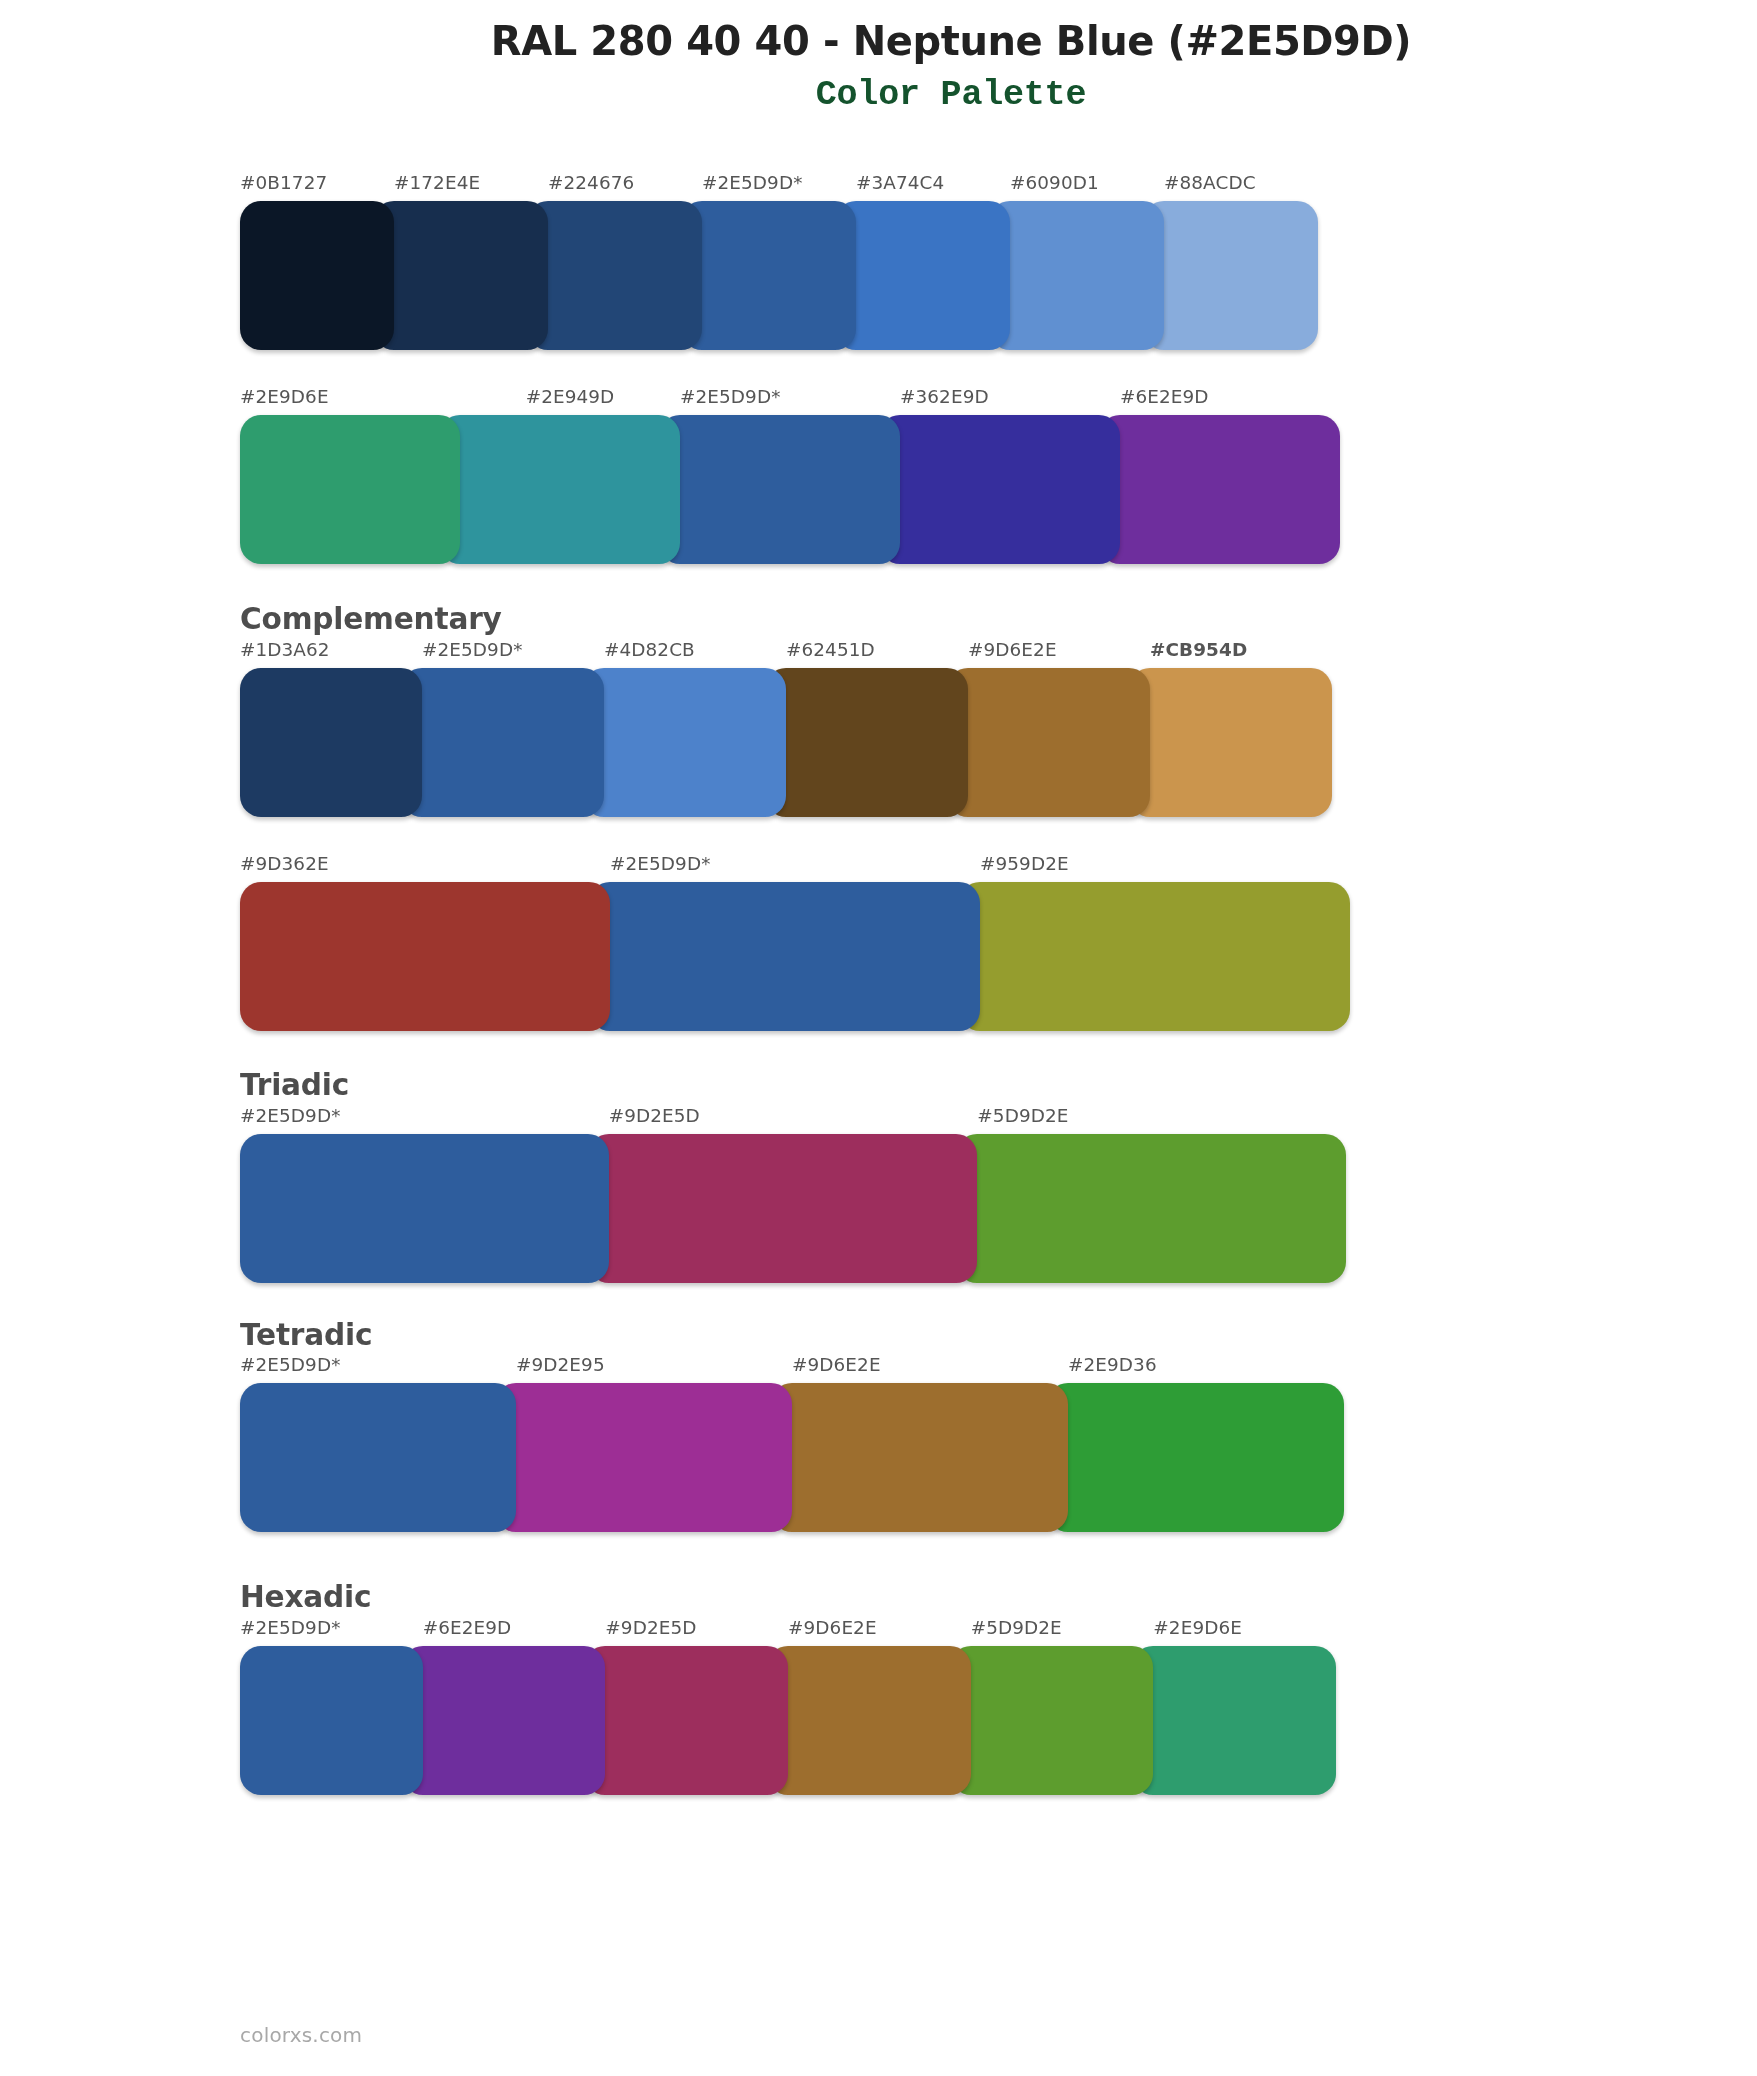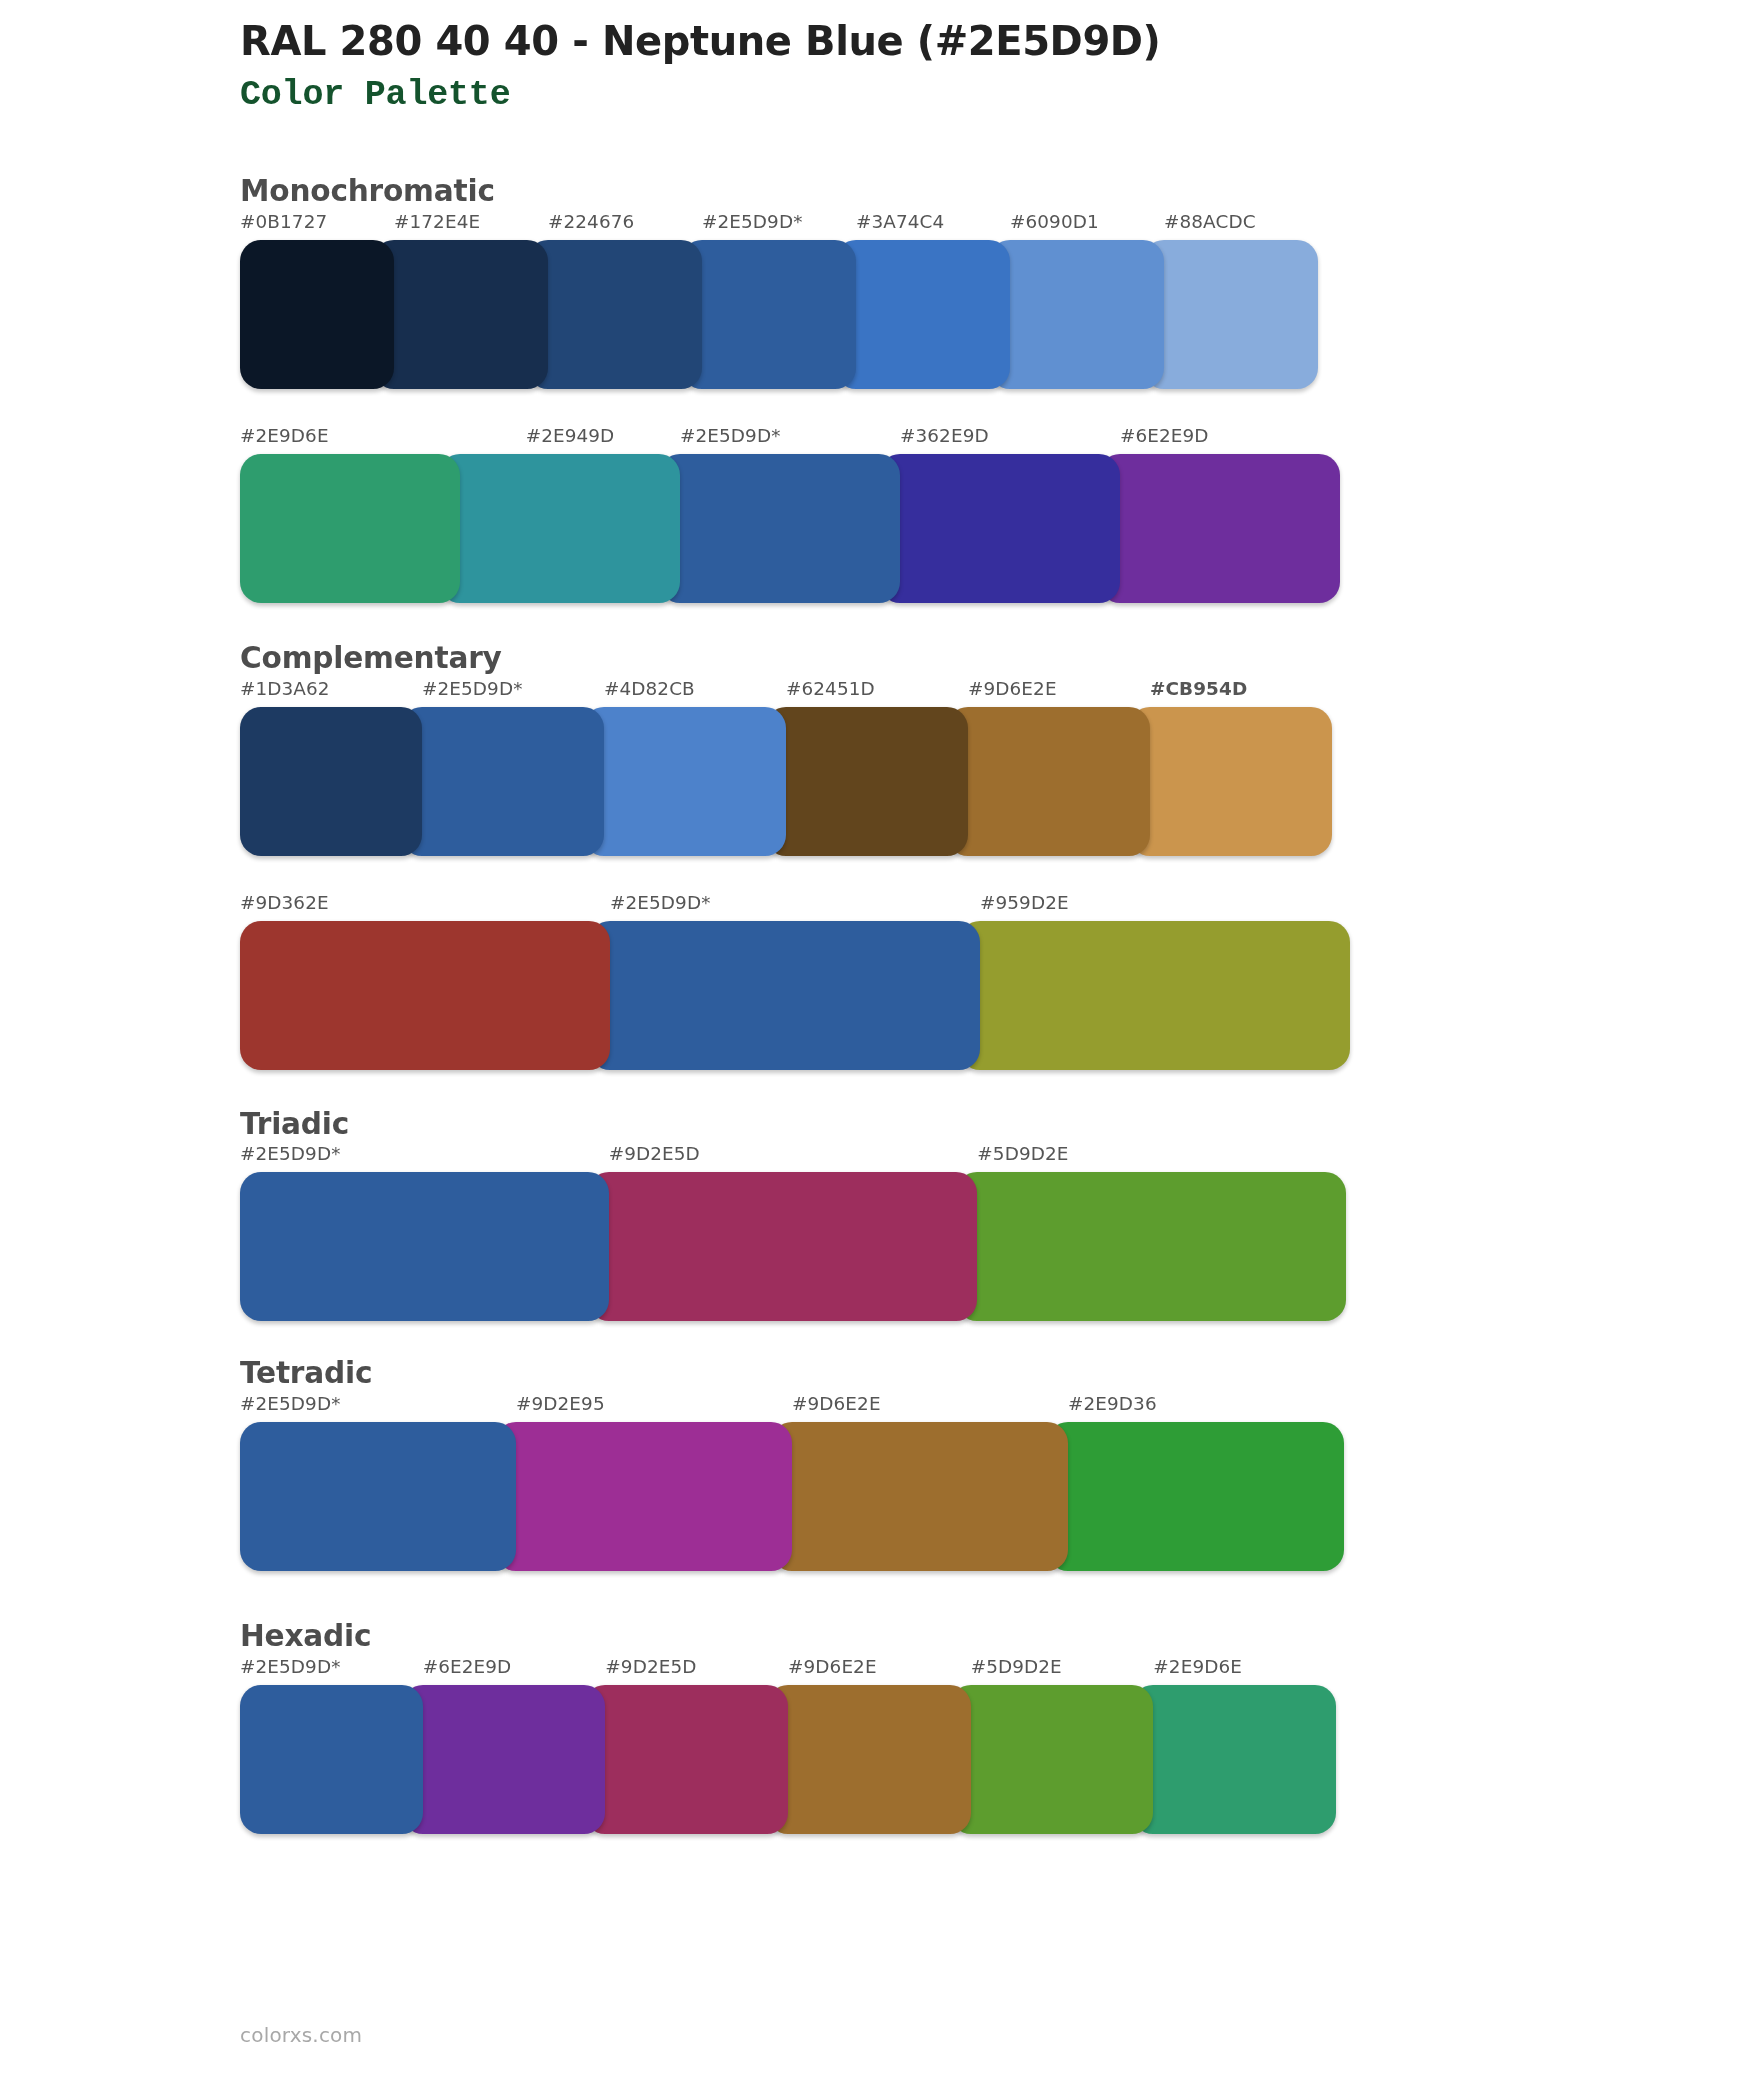--- a/index.html
+++ b/index.html
@@ -12,23 +12,24 @@
   }
   .page {
     position: relative;
     width: 1757px;
     height: 2077px;
     background: #ffffff;
     overflow: hidden;
   }
   .header {
     position: absolute;
-    left: 240px;
+    left: 232px;
     top: 17.6px;
     width: 1438px;
+    text-align: center;
   }
   .page-title {
     font-size: 40px;
     font-weight: 700;
     color: #222222;
     letter-spacing: -0.4px;
     line-height: 1.18;
     white-space: nowrap;
   }
   .page-subtitle {
@@ -107,21 +108,20 @@
 
 <div class="page">
 
   <div class="header">
     <div class="page-title">RAL 280 40 40 - Neptune Blue (#2E5D9D)</div>
     <div class="page-subtitle">Color Palette</div>
   </div>
 
   <div class="sections" id="sections-container">
       <div class="section" style="margin-bottom: 38px;">
-        <div class="section-title">Monochromatic</div>
         <div class="labels-row" style="width: 1078px;">
           <div class="swatch-label" style="width: 154px;">#0B1727</div>
           <div class="swatch-label" style="width: 154px;">#172E4E</div>
           <div class="swatch-label" style="width: 154px;">#224676</div>
           <div class="swatch-label" style="width: 154px;">#2E5D9D*</div>
           <div class="swatch-label" style="width: 154px;">#3A74C4</div>
           <div class="swatch-label" style="width: 154px;">#6090D1</div>
           <div class="swatch-label" style="width: 154px;">#88ACDC</div>
         </div>
         <div class="swatch-row" style="width: 1078px;">

